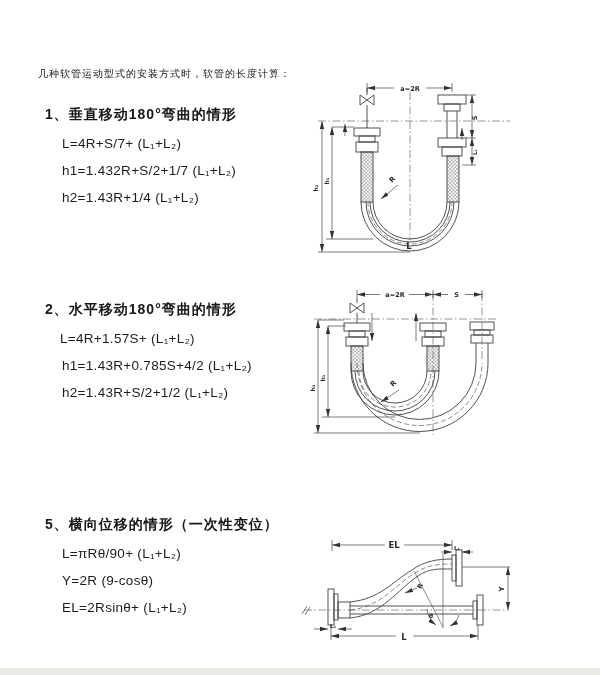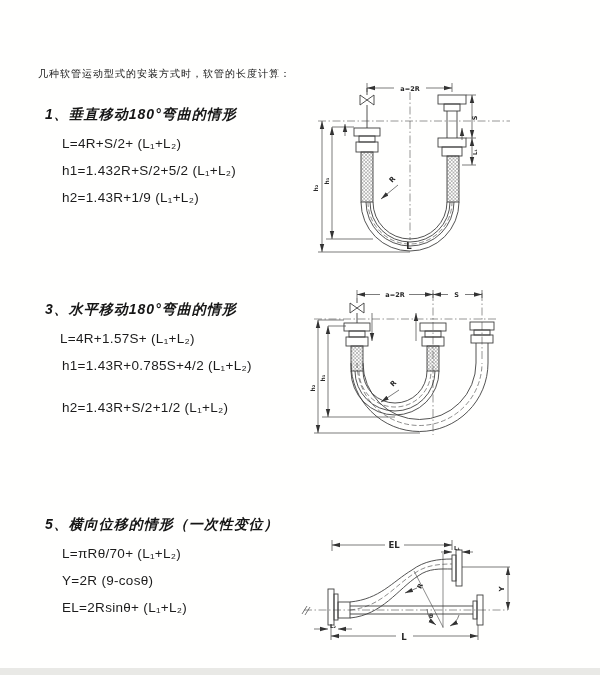--- a/index.html
+++ b/index.html
@@ -7,21 +7,21 @@
     width:600px;height:675px;position:relative;overflow:hidden;
     background:#fffffe;
     font-family:"Liberation Sans","DejaVu Sans",sans-serif;
     color:#141414;
   }
   .abs{position:absolute;font-weight:bold;}
   .title{
     left:38px;top:19px;font-size:10px;font-weight:400;letter-spacing:1px;margin-top:48px;
   }
   .sec-heading{
-    font-size:14px;font-weight:700;letter-spacing:1px;color:#161616;font-style:italic;
+    font-size:14px;font-weight:700;letter-spacing:1px;color:#161616;
   }
   .formula{
     font-size:13.5px;font-weight:400;letter-spacing:.3px;color:#1c1c1c;
   }
   .diagram svg{display:block;}
   .diagram text{
     font-family:"DejaVu Sans","Liberation Sans",sans-serif;
     fill:#2a2a2a;stroke:none;
   }
   .bottom-strip{
@@ -41,31 +41,31 @@
     </marker>
     <pattern id="xh" width="3.5" height="3.5" patternUnits="userSpaceOnUse">
       <path d="M0,3.5 L3.5,0 M0,0 L3.5,3.5" stroke="#6a6a6a" stroke-width="0.45"></path>
     </pattern>
   </defs>
 </svg>
 
 <div class="abs title">几种软管运动型式的安装方式时，软管的长度计算：</div>
 
 <div class="abs sec-heading" style="left:45px;top:106px">1、垂直移动180°弯曲的情形</div>
-<div class="abs formula" style="left:62px;top:136px">L=4R+S/2+ (L₁+L₂)</div>
-<div class="abs formula" style="left:62px;top:163px">h1=1.432R+S/2+5/2 (L₁+L₂)</div>
-<div class="abs formula" style="left:62px;top:190px">h2=1.43R+1/9 (L₁+L₂)</div>
-
-<div class="abs sec-heading" style="left:45px;top:301px">3、水平移动180°弯曲的情形</div>
+<div class="abs formula" style="left:62px;top:136px">L=4R+S/7+ (L₁+L₂)</div>
+<div class="abs formula" style="left:62px;top:163px">h1=1.432R+S/2+1/7 (L₁+L₂)</div>
+<div class="abs formula" style="left:62px;top:190px">h2=1.43R+1/4 (L₁+L₂)</div>
+
+<div class="abs sec-heading" style="left:45px;top:301px">2、水平移动180°弯曲的情形</div>
 <div class="abs formula" style="left:60px;top:331px">L=4R+1.57S+ (L₁+L₂)</div>
 <div class="abs formula" style="left:62px;top:358px">h1=1.43R+0.785S+4/2 (L₁+L₂)</div>
-<div class="abs formula" style="left:62px;top:400px">h2=1.43R+S/2+1/2 (L₁+L₂)</div>
+<div class="abs formula" style="left:62px;top:385px">h2=1.43R+S/2+1/2 (L₁+L₂)</div>
 
 <div class="abs sec-heading" style="left:45px;top:516px">5、横向位移的情形（一次性变位）</div>
-<div class="abs formula" style="left:62px;top:546px">L=πRθ/70+ (L₁+L₂)</div>
+<div class="abs formula" style="left:62px;top:546px">L=πRθ/90+ (L₁+L₂)</div>
 <div class="abs formula" style="left:62px;top:573px">Y=2R (9-cosθ)</div>
 <div class="abs formula" style="left:62px;top:600px">EL=2Rsinθ+ (L₁+L₂)</div>
 
 <div class="abs diagram" style="left:310px;top:78px">
 <svg width="225" height="185" viewBox="0 0 225 185">
   <g stroke="#3f3f3f" fill="none" stroke-width="0.9">
 
     <path d="M100,14 V162" stroke-width="0.55" stroke-dasharray="8 2.5 1.5 2.5"></path>
     <path d="M8,43 H200" stroke-width="0.55" stroke-dasharray="8 2.5 1.5 2.5"></path>
 

